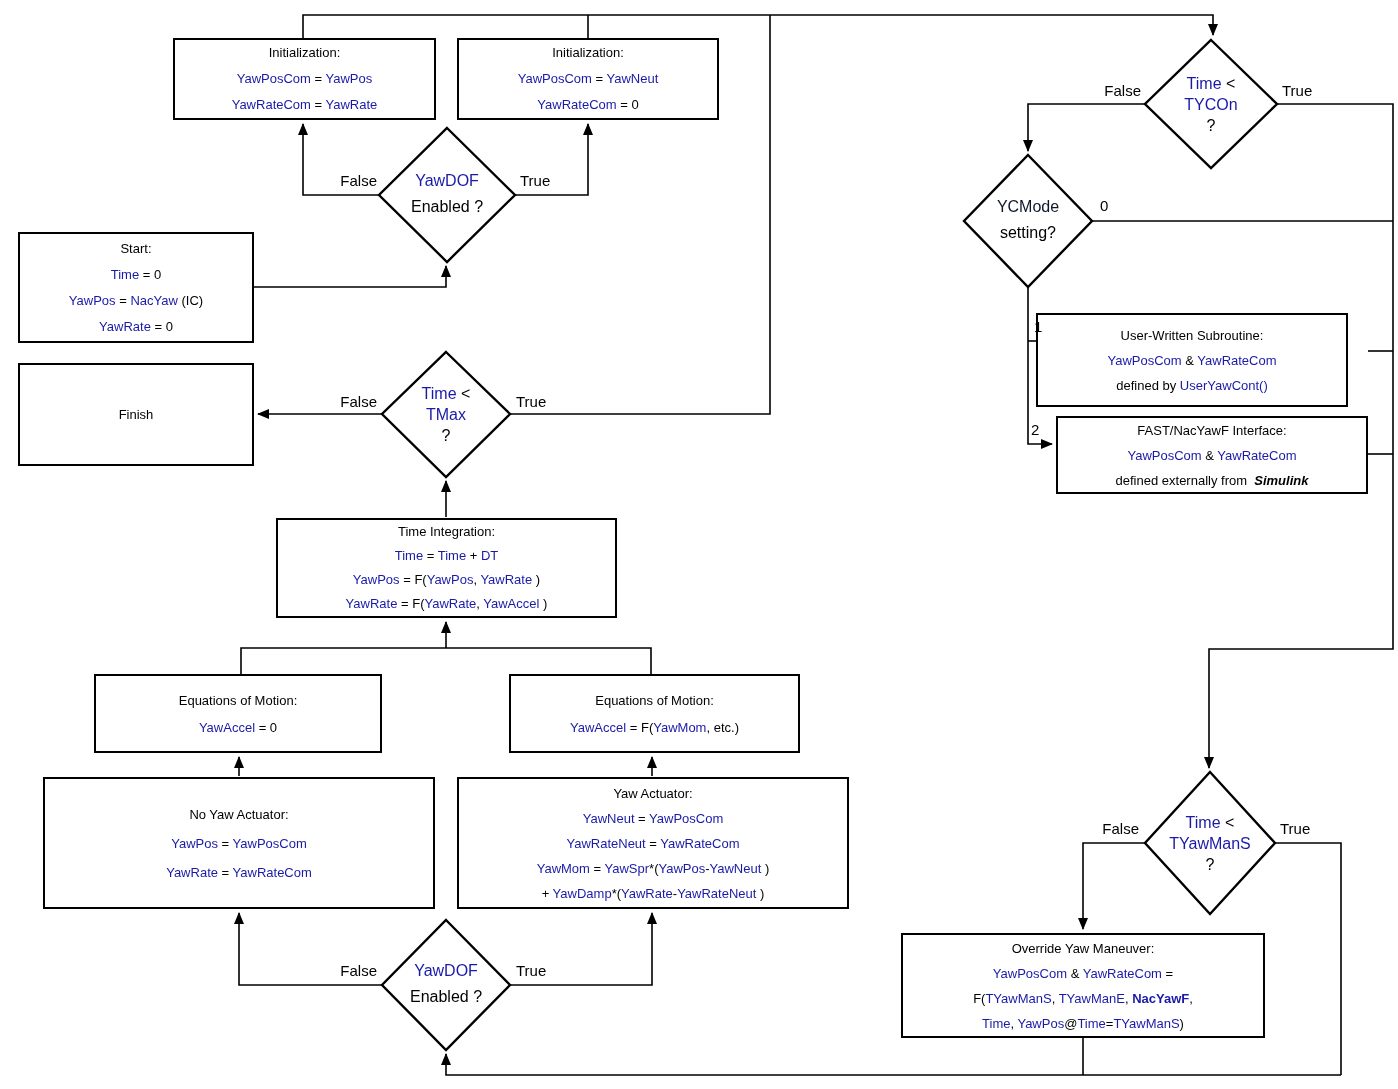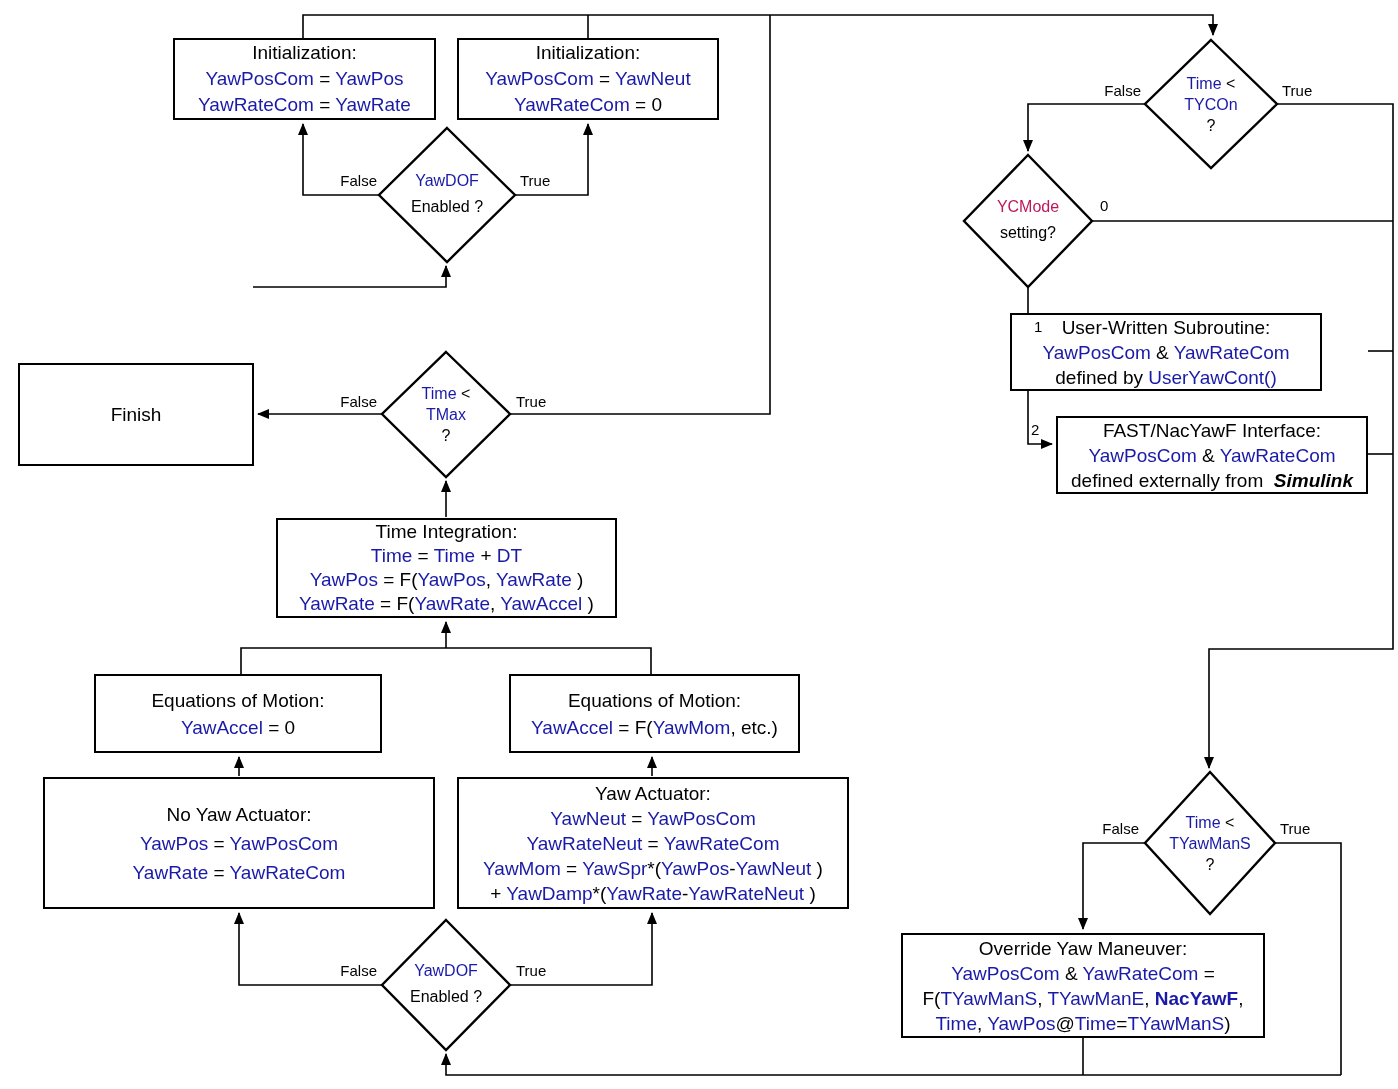--- a/index.html
+++ b/index.html
@@ -1,21 +1,21 @@
 <!DOCTYPE html>
 <html><head>
 <meta charset="utf-8">
 <style>
   html,body{margin:0;padding:0;background:#fff;}
   #canvas{position:relative;width:1398px;height:1089px;background:#ffffff;
           font-family:"Liberation Sans","DejaVu Sans",sans-serif;color:#000;overflow:hidden;}
   #wires{position:absolute;left:0;top:0;}
   .box{position:absolute;box-sizing:border-box;border:2.5px solid #000;background:#fff;
        display:flex;flex-direction:column;justify-content:center;align-items:center;
-       text-align:center;font-size:19px;}
+       text-align:center;font-size:13px;}
   .ln{white-space:pre;}
   .seg-v{color:#1a1aa8;}
   .seg-o,.seg-n{color:#000;}
   .seg-b{color:#000;font-weight:bold;font-style:italic;text-align:right;}
   .dtext{position:absolute;text-align:center;font-size:16px;pointer-events:none;}
   .elabel{position:absolute;font-size:15px;color:#000;white-space:nowrap;}
   .lh24 .ln{line-height:24px;} .lh25 .ln{line-height:25px;} .lh26 .ln{line-height:26px;}
   .lh27 .ln{line-height:27px;} .lh29 .ln{line-height:29px;}
   .dlh21 .ln{line-height:21px;} .dlh26 .ln{line-height:26px;}
 </style>
@@ -73,20 +73,26 @@
     <div class="ln"><span class="seg-v" style="color: rgb(26, 26, 168);">YawPosCom</span><span class="seg-o"> = </span><span class="seg-v" style="color: rgb(26, 26, 168);">YawPos</span></div>
     <div class="ln"><span class="seg-v" style="color: rgb(26, 26, 168);">YawRateCom</span><span class="seg-o"> = </span><span class="seg-v" style="color: rgb(26, 26, 168);">YawRate</span></div>
   </div>
 
   <div class="box lh26" style="left:457px;top:38px;width:262px;height:82px;">
     <div class="ln"><span class="seg-n">Initialization:</span></div>
     <div class="ln"><span class="seg-v" style="color: rgb(26, 26, 168);">YawPosCom</span><span class="seg-o"> = </span><span class="seg-v" style="color: rgb(26, 26, 168);">YawNeut</span></div>
     <div class="ln"><span class="seg-v" style="color: rgb(26, 26, 168);">YawRateCom</span><span class="seg-o"> = 0</span></div>
   </div>
 
+  <div class="box lh26" style="left:18px;top:232px;width:236px;height:111px;">
+    <div class="ln"><span class="seg-n">Start:</span></div>
+    <div class="ln"><span class="seg-v" style="color: rgb(26, 26, 168);">Time</span><span class="seg-o"> = 0</span></div>
+    <div class="ln"><span class="seg-v" style="color: rgb(26, 26, 168);">YawPos</span><span class="seg-o"> = </span><span class="seg-v" style="color: rgb(26, 26, 168);">NacYaw</span><span class="seg-o"> (IC)</span></div>
+    <div class="ln"><span class="seg-v" style="color: rgb(26, 26, 168);">YawRate</span><span class="seg-o"> = 0</span></div>
+  </div>
 
   <div class="box lh26" style="left:18px;top:363px;width:236px;height:103px;">
     <div class="ln"><span class="seg-n">Finish</span></div>
   </div>
 
   <div class="box lh24" style="left:276px;top:518px;width:341px;height:100px;">
     <div class="ln"><span class="seg-n">Time Integration:</span></div>
     <div class="ln"><span class="seg-v" style="color: rgb(26, 26, 168);">Time</span><span class="seg-o"> = </span><span class="seg-v" style="color: rgb(26, 26, 168);">Time</span><span class="seg-o"> + </span><span class="seg-v" style="color: rgb(26, 26, 168);">DT</span></div>
     <div class="ln"><span class="seg-v" style="color: rgb(26, 26, 168);">YawPos</span><span class="seg-o"> = F(</span><span class="seg-v" style="color: rgb(26, 26, 168);">YawPos</span><span class="seg-o">, </span><span class="seg-v" style="color: rgb(26, 26, 168);">YawRate</span><span class="seg-o"> )</span></div>
     <div class="ln"><span class="seg-v" style="color: rgb(26, 26, 168);">YawRate</span><span class="seg-o"> = F(</span><span class="seg-v" style="color: rgb(26, 26, 168);">YawRate</span><span class="seg-o">, </span><span class="seg-v" style="color: rgb(26, 26, 168);">YawAccel</span><span class="seg-o"> )</span></div>
@@ -109,21 +115,21 @@
   </div>
 
   <div class="box lh25" style="left:457px;top:777px;width:392px;height:132px;">
     <div class="ln"><span class="seg-n">Yaw Actuator:</span></div>
     <div class="ln"><span class="seg-v" style="color: rgb(26, 26, 168);">YawNeut</span><span class="seg-o"> = </span><span class="seg-v" style="color: rgb(26, 26, 168);">YawPosCom</span></div>
     <div class="ln"><span class="seg-v" style="color: rgb(26, 26, 168);">YawRateNeut</span><span class="seg-o"> = </span><span class="seg-v" style="color: rgb(26, 26, 168);">YawRateCom</span></div>
     <div class="ln"><span class="seg-v" style="color: rgb(26, 26, 168);">YawMom</span><span class="seg-o"> = </span><span class="seg-v" style="color: rgb(26, 26, 168);">YawSpr</span><span class="seg-o">*(</span><span class="seg-v" style="color: rgb(26, 26, 168);">YawPos</span><span class="seg-o">-</span><span class="seg-v" style="color: rgb(26, 26, 168);">YawNeut</span><span class="seg-o"> )</span></div>
     <div class="ln"><span class="seg-o">+ </span><span class="seg-v" style="color: rgb(26, 26, 168);">YawDamp</span><span class="seg-o">*(</span><span class="seg-v" style="color: rgb(26, 26, 168);">YawRate</span><span class="seg-o">-</span><span class="seg-v" style="color: rgb(26, 26, 168);">YawRateNeut</span><span class="seg-o"> )</span></div>
   </div>
 
-  <div class="box lh25" style="left:1010px;top:313px;width:312px;height:78px;">
+  <div class="box lh25" style="left:1036px;top:313px;width:312px;height:94px;">
     <div class="ln"><span class="seg-n">User-Written Subroutine:</span></div>
     <div class="ln"><span class="seg-v" style="color: rgb(26, 26, 168);">YawPosCom</span><span class="seg-o"> &amp; </span><span class="seg-v" style="color: rgb(26, 26, 168);">YawRateCom</span></div>
     <div class="ln"><span class="seg-o">defined by </span><span class="seg-v" style="color: rgb(26, 26, 168);">UserYawCont()</span></div>
   </div>
 
   <div class="box lh25" style="left:1056px;top:416px;width:312px;height:78px;">
     <div class="ln"><span class="seg-n">FAST/NacYawF Interface:</span></div>
     <div class="ln"><span class="seg-v" style="color: rgb(26, 26, 168);">YawPosCom</span><span class="seg-o"> &amp; </span><span class="seg-v" style="color: rgb(26, 26, 168);">YawRateCom</span></div>
     <div class="ln"><span class="seg-o">defined externally from  </span><span class="seg-b">Simulink</span></div>
   </div>
@@ -146,21 +152,21 @@
     <div class="ln"><span class="seg-o">?</span></div>
   </div>
 
   <div class="dtext dlh21" style="left:1141px;top:73px;width:140px;">
     <div class="ln"><span class="seg-v" style="color: rgb(26, 26, 168);">Time</span><span class="seg-o"> &lt;</span></div>
     <div class="ln"><span class="seg-v" style="color: rgb(26, 26, 168); margin-top: 20px;">TYCOn</span></div>
     <div class="ln"><span class="seg-o">?</span></div>
   </div>
 
   <div class="dtext dlh26" style="left:958px;top:194px;width:140px;">
-    <div class="ln"><span class="seg-v" style="color: #be185d;">YCMode</span></div>
+    <div class="ln"><span class="seg-v" style="color: #0f172a;">YCMode</span></div>
     <div class="ln"><span class="seg-o">setting?</span></div>
   </div>
 
   <div class="dtext dlh21" style="left:1135px;top:812px;width:150px;">
     <div class="ln"><span class="seg-v" style="color: rgb(26, 26, 168);">Time</span><span class="seg-o"> &lt;</span></div>
     <div class="ln"><span class="seg-v" style="color: rgb(26, 26, 168);">TYawManS</span></div>
     <div class="ln"><span class="seg-o">?</span></div>
   </div>
 
   <div class="dtext dlh26" style="left:366px;top:958px;width:160px;">

